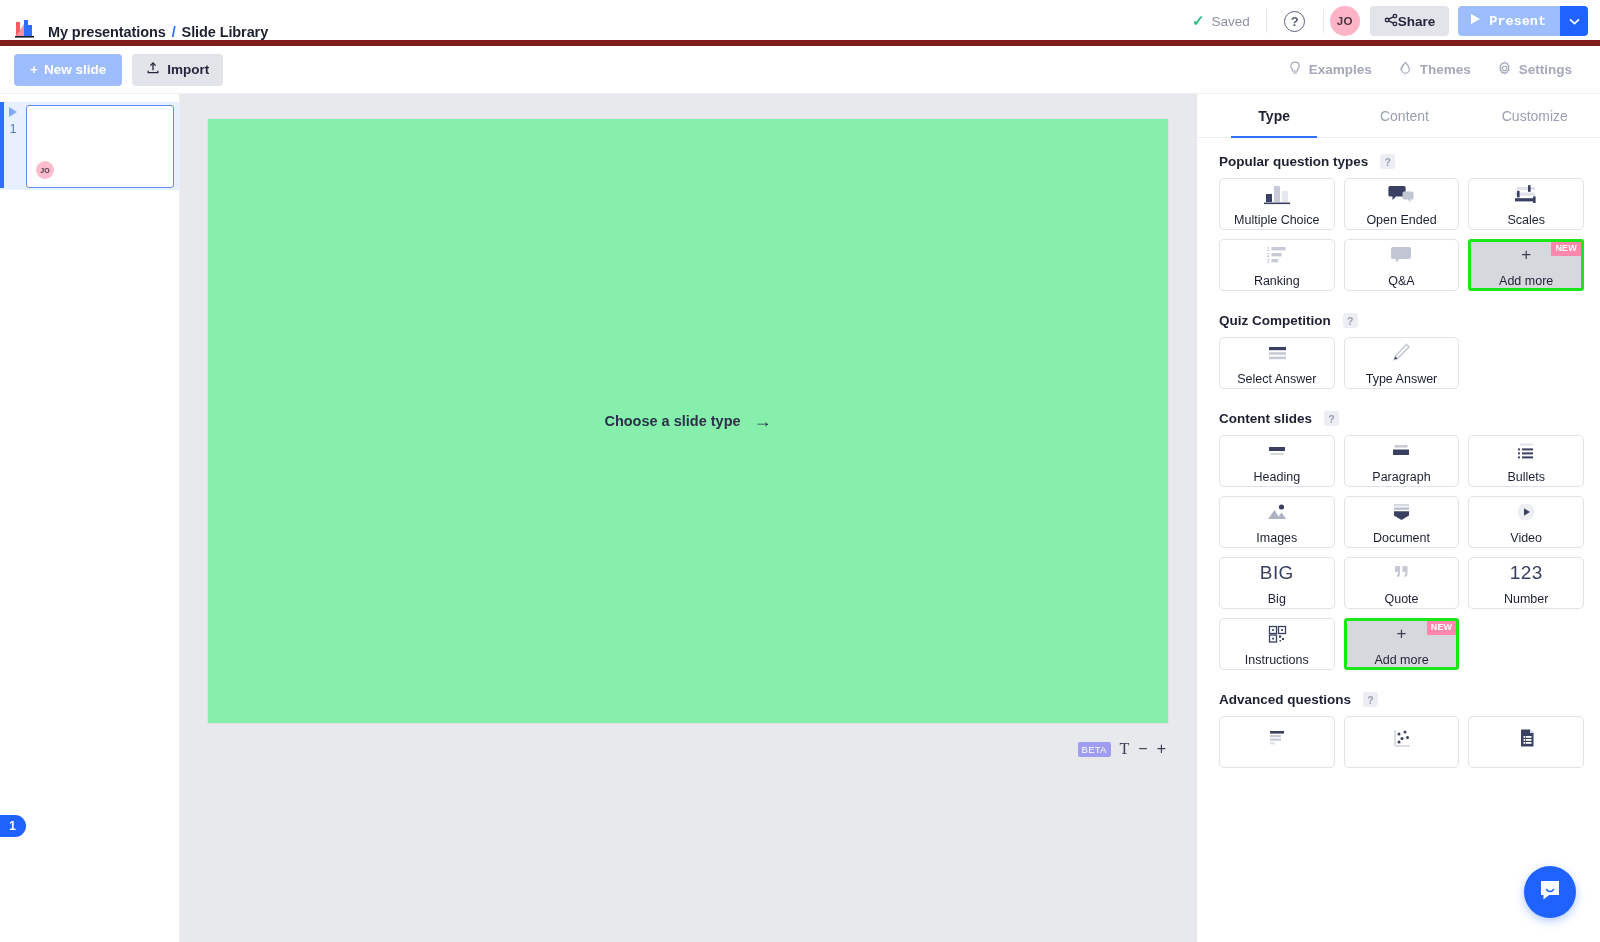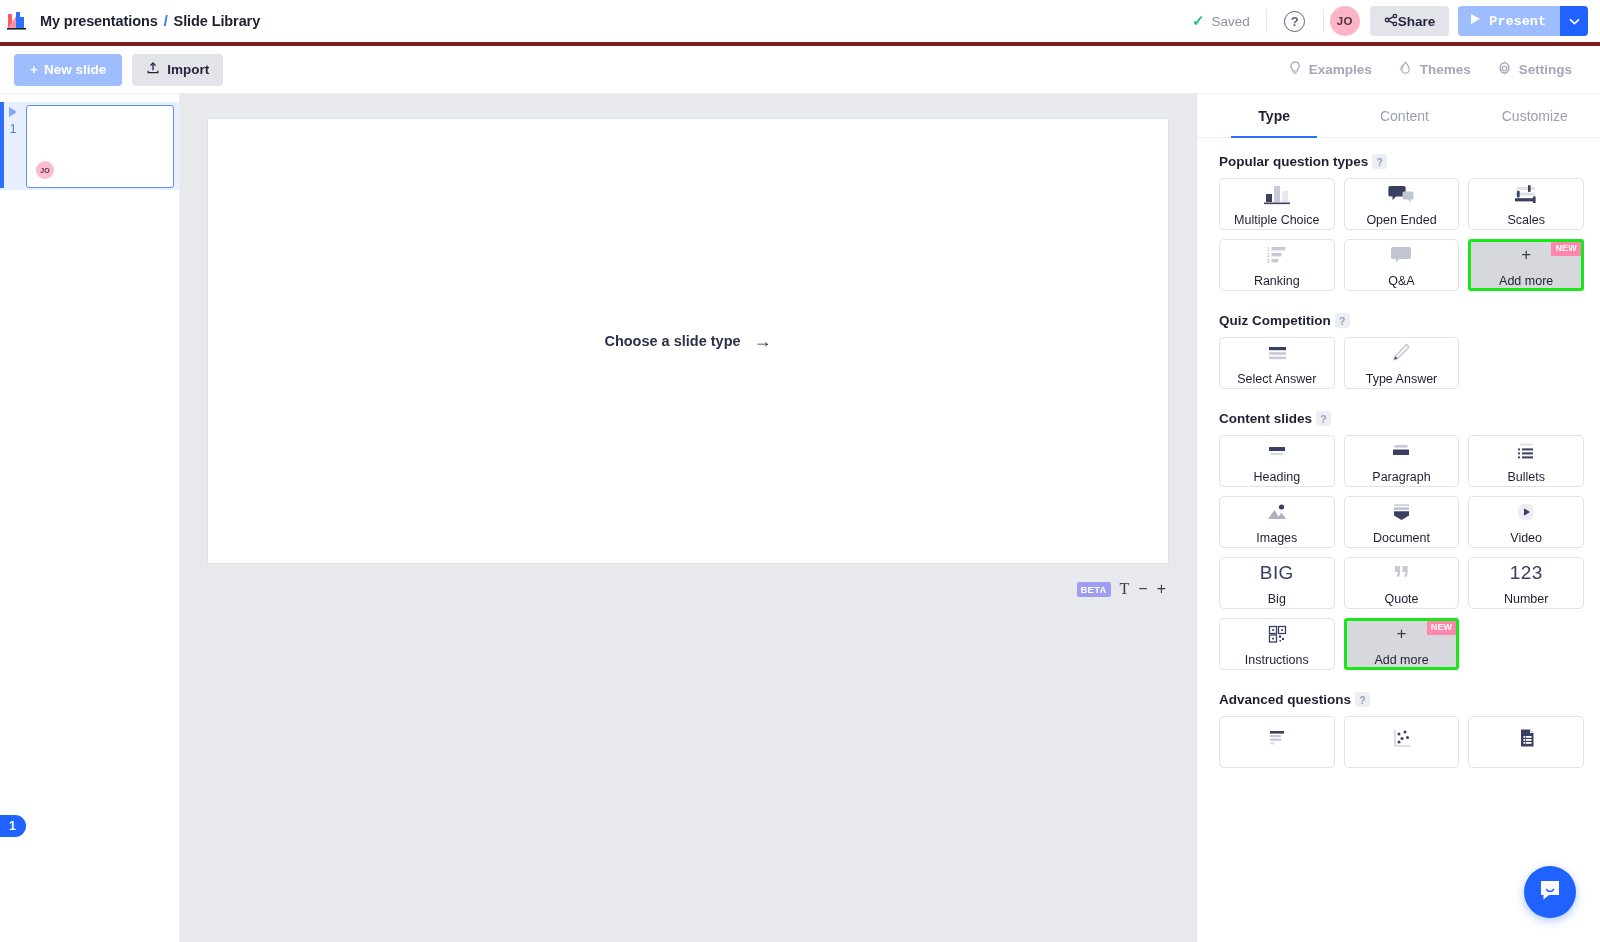--- a/index.html
+++ b/index.html
@@ -9,23 +9,23 @@
     background: #ffffff;
     overflow: hidden;
     color: #2c3049;
   }
   #app { position: relative; width: 1600px; height: 942px; display: flex; flex-direction: column; }
 
   
   .topbar {
     height: 46px; min-height: 46px;
     background: #ffffff;
-    border-bottom: 4px solid #7f1d1d;
-    display: flex; align-items: center;
-    padding: 0 12px 0 6px;
+    border-bottom: 6px solid #7f1d1d;
+    display: flex; align-items: flex-end;
+    padding: 0 12px 0 14px;
   }
   .logo { width: 22px; height: 22px; margin-right: 12px; flex: 0 0 auto; position: relative; }
   .breadcrumb { font-size: 14.5px; font-weight: 700; letter-spacing: -0.1px; display: flex; align-items: center; gap: 6px; }
   .bc-sep { color: #2f6fff; font-weight: 700; }
   .bc-link { color: #1d2033; }
   .topbar-right { margin-left: auto; display: flex; align-items: center; gap: 0px; }
   .saved { display: flex; align-items: center; gap: 7px; font-size: 13.5px; color: #8c90a4; padding-right: 16px; }
   .check { color: #22c07a; font-size: 15px; font-weight: bold; }
   .vsep { width: 1px; height: 24px; background: #e6e7ee; }
   .helpbtn {
@@ -124,35 +124,35 @@
     padding: 4px 10px 4px 9px; border-radius: 0 12px 12px 0;
   }
 
   
   .canvas-area {
     flex: 1; background: #e8e9ed; position: relative;
     display: flex; flex-direction: column; align-items: center;
     padding-top: 25px;
   }
   .slide-canvas {
-    width: 960px; height: 444px; background: #ffffff;
+    width: 960px; height: 604px; background: #86efac;
     display: flex; align-items: center; justify-content: center;
     box-shadow: 0 0 0 1px rgba(0,0,0,0.03);
   }
   .choose-type {
     display: flex; align-items: center; gap: 13px;
     font-size: 14.5px; font-weight: 600; color: #2c3049; cursor: pointer;
   }
   .arrow-r { font-size: 18px; line-height: 1; }
   .canvas-tools {
     width: 960px; display: flex; align-items: center; justify-content: flex-end;
     gap: 9px; margin-top: 17px; padding-right: 2px;
   }
   .beta-badge {
-    background: #9f9df2; color: #ffffff; font-size: 9.5px; font-weight: 700;
+    background: #9f9df2; color: #ffffff; font-size: 9.5px; font-weight: 400;
     padding: 2px 4px; border-radius: 2px; letter-spacing: 0.2px;
   }
   .t-icon { font-size: 16px; color: #3a3d52; font-family: "Liberation Serif", serif; cursor: pointer; }
   .zbtn { font-size: 16px; color: #3a3d52; cursor: pointer; line-height: 1; }
 
   
   .rightpanel {
     width: 404px; min-width: 404px; background: #ffffff;
     border-left: 1px solid #e4e6ec;
     display: flex; flex-direction: column; overflow: hidden;
@@ -163,21 +163,21 @@
     font-size: 14px; color: #9aa0b3; cursor: pointer; position: relative;
   }
   .tab.active { color: #1d2033; font-weight: 700; margin-left: 12px; }
   .tab.active::after {
     content: ""; position: absolute; left: 22px; right: 22px; bottom: -1px; height: 2.5px; background: #2f6fff;
   }
   .panel-scroll { flex: 1; overflow-y: auto; padding: 16px 16px 20px 22px; }
   .panel-scroll::-webkit-scrollbar { width: 0px; }
 
   .sec-title {
-    display: flex; align-items: flex-start; gap: 4px;
+    display: flex; align-items: flex-start; gap: 12px;
     font-size: 13.5px; font-weight: 700; color: #1d2033;
     margin: 0 0 9px 0;
   }
   .sec-title.spaced { margin-top: 22px; }
   .qmark {
     width: 15px; height: 15px; border-radius: 3px; background: #eceef3;
     color: #9aa0b3; font-size: 10.5px; font-weight: 700;
     display: flex; align-items: center; justify-content: center; cursor: pointer;
   }
   .grid3 { display: grid; grid-template-columns: repeat(3, 1fr); gap: 9px; }

